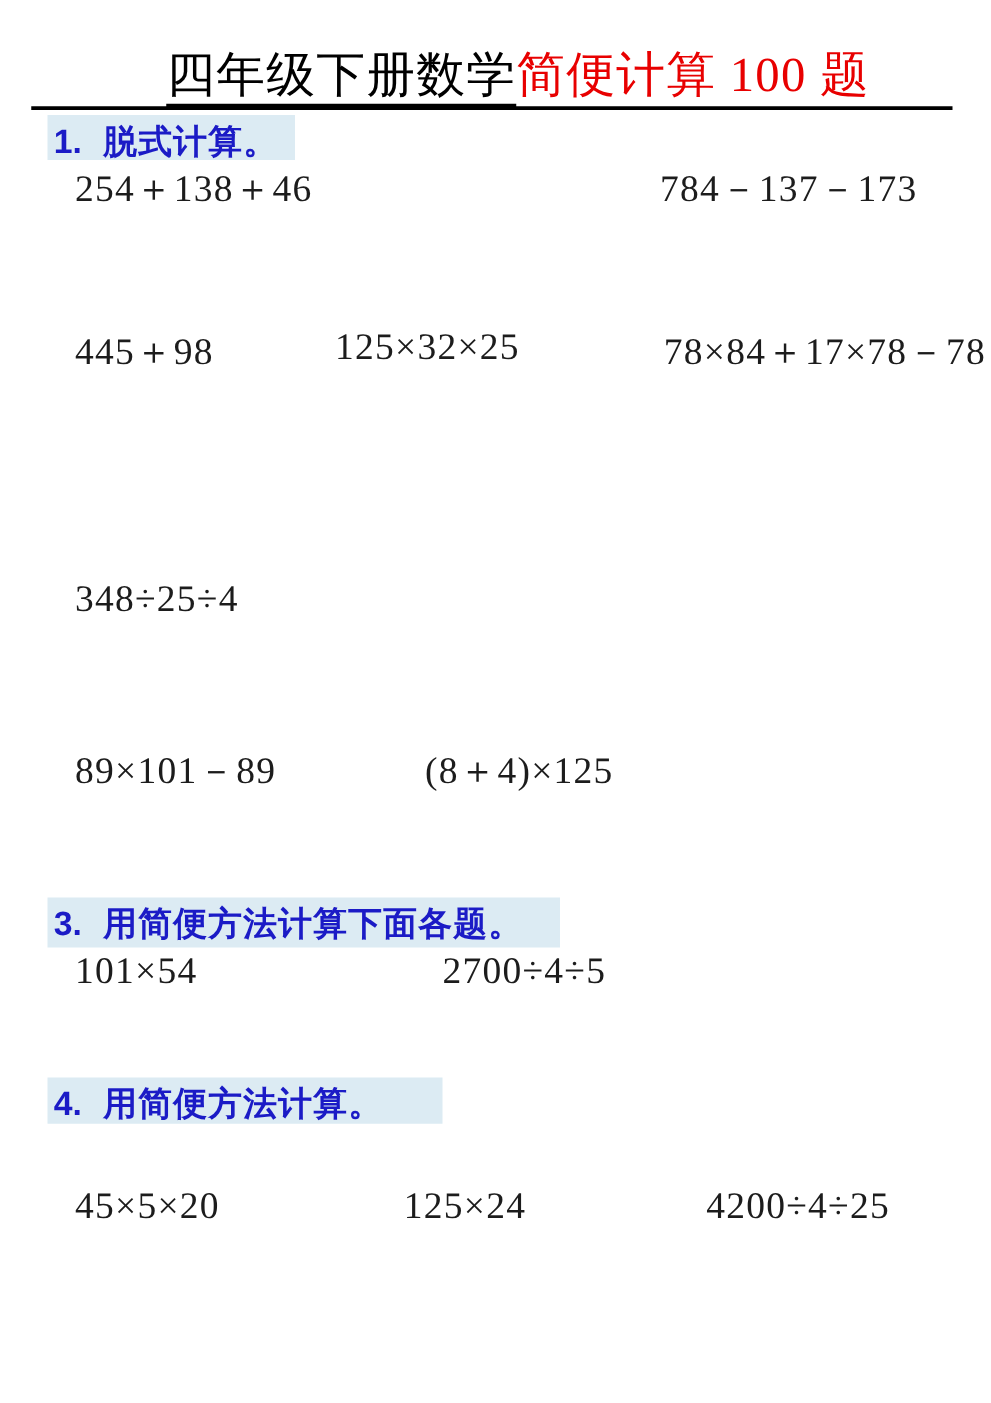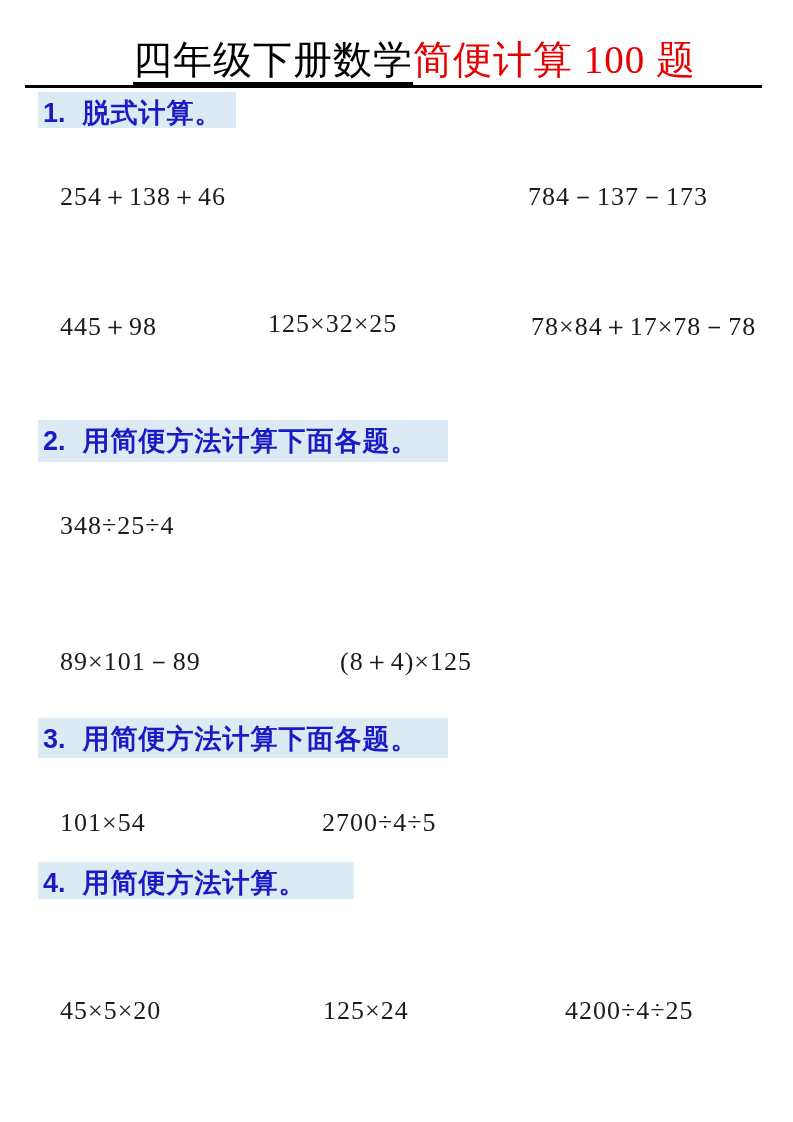--- a/index.html
+++ b/index.html
@@ -53,57 +53,53 @@
     font-family:"Liberation Sans","DejaVu Sans",sans-serif;
     margin-right:17px;
   }
   .sec-title{letter-spacing:1px;}
   .h1{top:92px;width:198px;height:36px;}
   .h2{top:420px;width:410px;height:42px;}
   .h3{top:718px;width:410px;height:40px;}
   .h4{top:862px;width:316px;height:37px;}
   .prob{
     position:absolute;
-    font-size:26px;
+    font-size:30px;
     color:var(--prob-ink);
     letter-spacing:1px;
     white-space:nowrap;
-    margin-top:48px;
   }
 </style>
 </head>
 <body>
 
 <div class="page">
 
   <div class="title"><span class="t-black">四年级下册数学</span><span class="t-red">简便计算 100 题</span></div>
 
   <div class="rule"></div>
 
   <div class="sec-head h1">
     <span class="sec-num">1.</span><span class="sec-title">脱式计算。</span>
   </div>
   <div class="prob" style="top:131px;left:60px">254＋138＋46</div>
   <div class="prob" style="top:131px;left:528px">784－137－173</div>
   <div class="prob" style="top:261px;left:60px">445＋98</div>
   <div class="prob" style="top:261px;left:268px">125×32×25</div>
   <div class="prob" style="top:261px;left:531px">78×84＋17×78－78</div>
 
-  <div class="sec-head h2">
-    <span class="sec-num">2.</span><span class="sec-title">用简便方法计算下面各题。</span>
-  </div>
   <div class="prob" style="top:463px;left:60px">348÷25÷4</div>
   <div class="prob" style="top:596px;left:60px">89×101－89</div>
   <div class="prob" style="top:596px;left:340px">(8＋4)×125</div>
 
   <div class="sec-head h3">
     <span class="sec-num">3.</span><span class="sec-title">用简便方法计算下面各题。</span>
   </div>
   <div class="prob" style="top:760px;left:60px">101×54</div>
-  <div class="prob" style="top:760px;left:322px">2700÷4÷5</div>
+  <div class="prob" style="top:760px;left:354px">2700÷4÷5</div>
 
   <div class="sec-head h4">
     <span class="sec-num">4.</span><span class="sec-title">用简便方法计算。</span>
   </div>
   <div class="prob" style="top:948px;left:60px">45×5×20</div>
   <div class="prob" style="top:948px;left:323px">125×24</div>
   <div class="prob" style="top:948px;left:565px">4200÷4÷25</div>
 
 </div>
 

